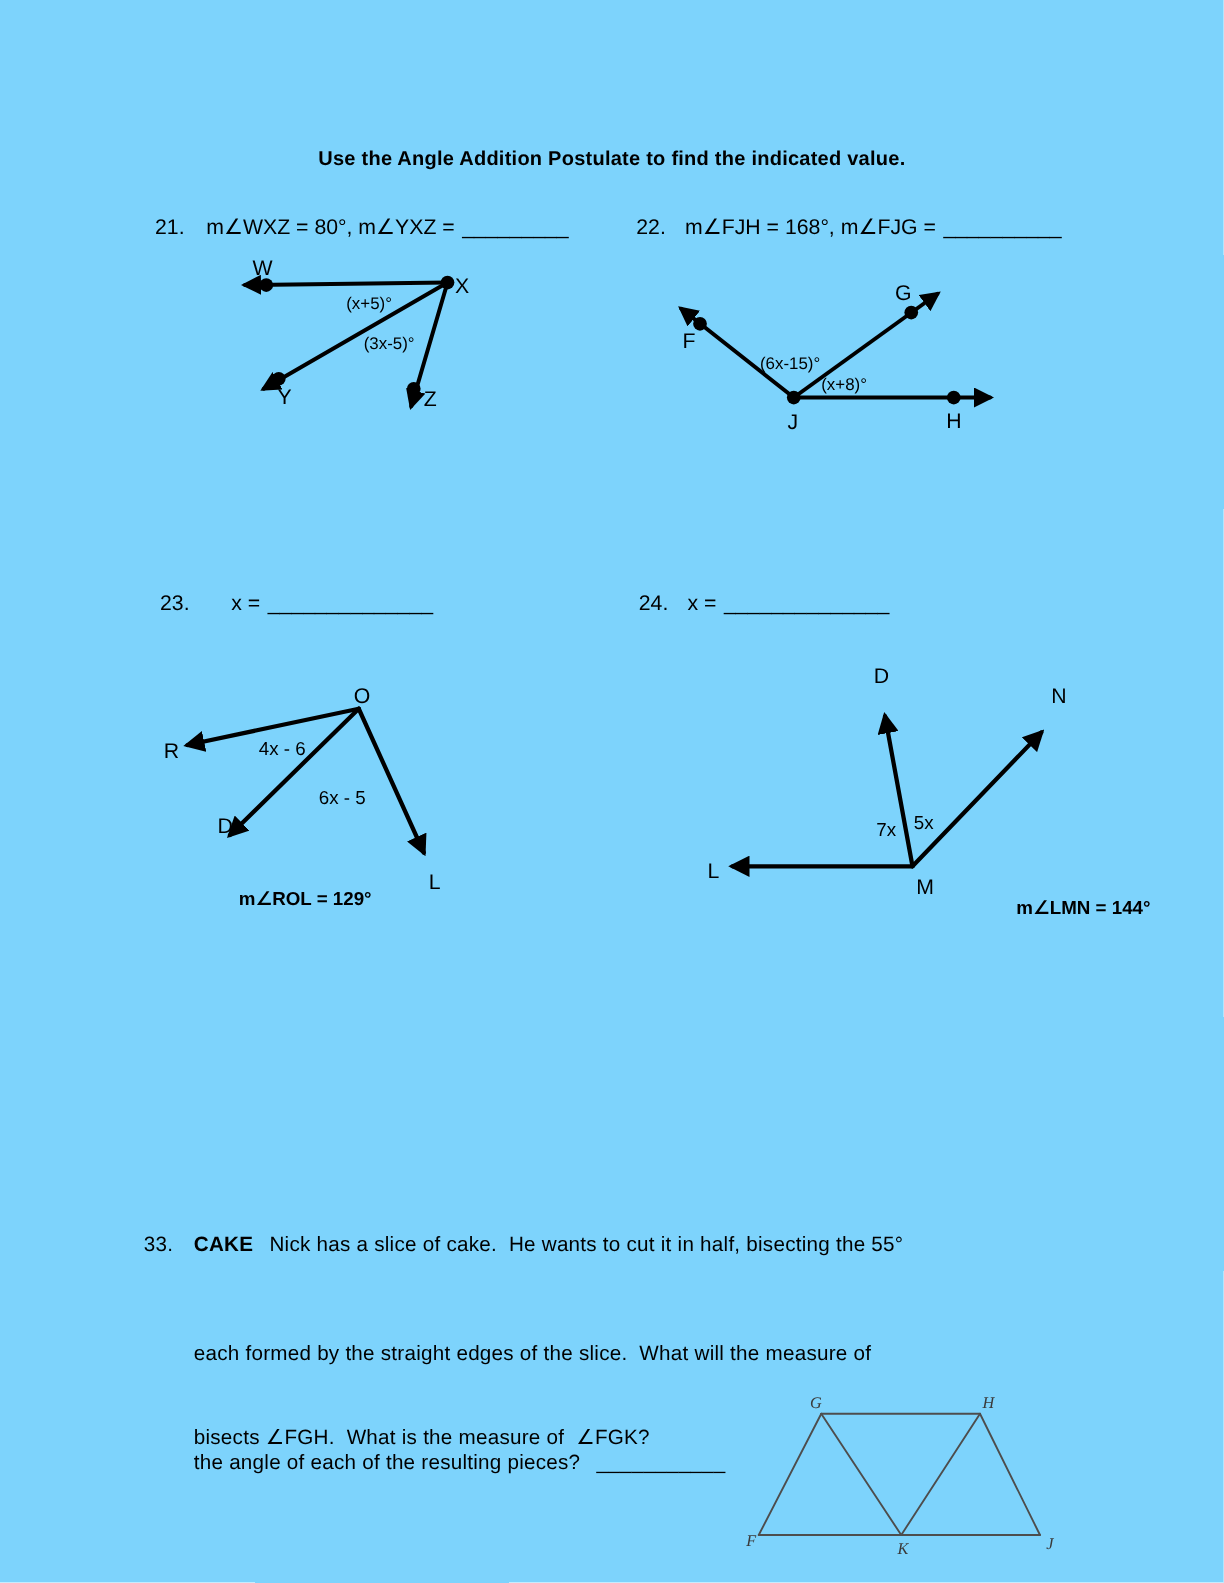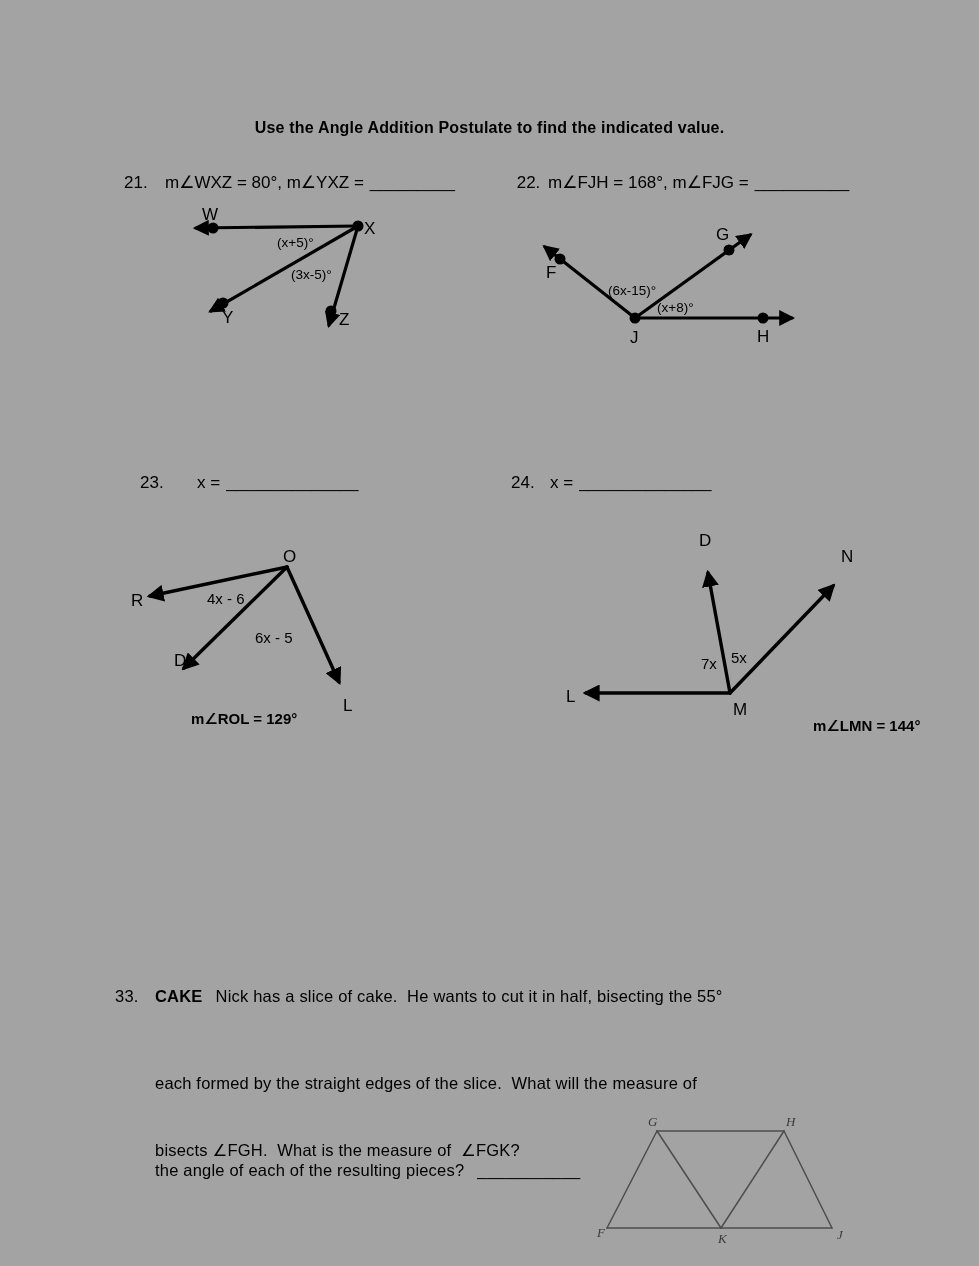--- a/index.html
+++ b/index.html
@@ -1,17 +1,17 @@
 <!DOCTYPE html>
 <html><head>
 <meta charset="utf-8">
 <style>
   html,body{margin:0;padding:0;background:#fff;}
   .page{
-    position:relative;width:979px;height:1266px;background:#a3a3a3;
+    position:relative;width:979px;height:1266px;background:#7dd3fc;
     font-family:"Liberation Sans","DejaVu Sans",sans-serif;color:#000;overflow:hidden;
   }
   .title{
     position:absolute;top:119px;left:0;width:100%;text-align:center;
     font-weight:bold;font-size:16px;letter-spacing:.2px;white-space:pre;
   }
   .prow{position:absolute;font-size:17px;white-space:pre;margin-left:12px;}
   .pnum{display:inline-block;}
   .blank{margin-left:6px;letter-spacing:0;}
   .para{position:absolute;font-size:16.5px;line-height:29px;letter-spacing:.2px;white-space:pre;}
@@ -32,21 +32,21 @@
 </style>
 </head>
 <body>
 
 <div class="page">
 
   <div class="title">Use the Angle Addition Postulate to find the indicated value.</div>
 
   <div class="prow" style="left:112px;top:172px;"><span class="pnum" style="width:41px;">21.</span><span>m∠WXZ = 80°, m∠YXZ =</span><span class="blank">_________</span></div>
 
-  <div class="prow" style="left:497px;top:172px;"><span class="pnum" style="width:39px;text-align:center;">22.</span><span>m∠FJH = 168°, m∠FJG =</span><span class="blank">__________</span></div>
+  <div class="prow" style="left:497px;top:172px;"><span class="pnum" style="width:39px;">22.</span><span>m∠FJH = 168°, m∠FJG =</span><span class="blank">__________</span></div>
 
   <svg style="left:140px;top:195px;" width="280" height="150" viewBox="0 0 280 150">
     <defs>
       <marker id="m21" viewBox="0 0 10 10" refX="8" refY="5" markerWidth="5" markerHeight="5" orient="auto">
         <path d="M0,0 L10,5 L0,10 Z" fill="#000"></path>
       </marker>
     </defs>
     <line class="ray" x1="218" y1="31" x2="56" y2="33" marker-end="url(#m21)"></line>
     <line class="ray" x1="218" y1="31" x2="71" y2="116" marker-end="url(#m21)"></line>
     <line class="ray" x1="218" y1="31" x2="189" y2="130" marker-end="url(#m21)"></line>
@@ -76,21 +76,21 @@
     <circle cx="209" cy="40" r="5.5"></circle>
     <circle cx="243" cy="108" r="5.5"></circle>
     <text x="26" y="68">F</text>
     <text x="196" y="30">G</text>
     <text x="110" y="133">J</text>
     <text x="237" y="132">H</text>
     <text class="small" x="88" y="85">(6x-15)°</text>
     <text class="small" x="137" y="102">(x+8)°</text>
   </svg>
 
-  <div class="prow" style="left:128px;top:473px;"><span class="pnum" style="width:57px;">23.</span><span>x =</span><span class="blank">______________</span></div>
+  <div class="prow" style="left:116px;top:473px;"><span class="pnum" style="width:57px;">23.</span><span>x =</span><span class="blank">______________</span></div>
 
   <div class="prow" style="left:499px;top:473px;"><span class="pnum" style="width:39px;">24.</span><span>x =</span><span class="blank">______________</span></div>
 
   <svg style="left:120px;top:540px;" width="270" height="200" viewBox="0 0 270 200">
     <defs>
       <marker id="m23" viewBox="0 0 10 10" refX="8" refY="5" markerWidth="5" markerHeight="5" orient="auto">
         <path d="M0,0 L10,5 L0,10 Z" fill="#000"></path>
       </marker>
     </defs>
     <line class="ray2" x1="167" y1="27" x2="30" y2="56" marker-end="url(#m23)"></line>

